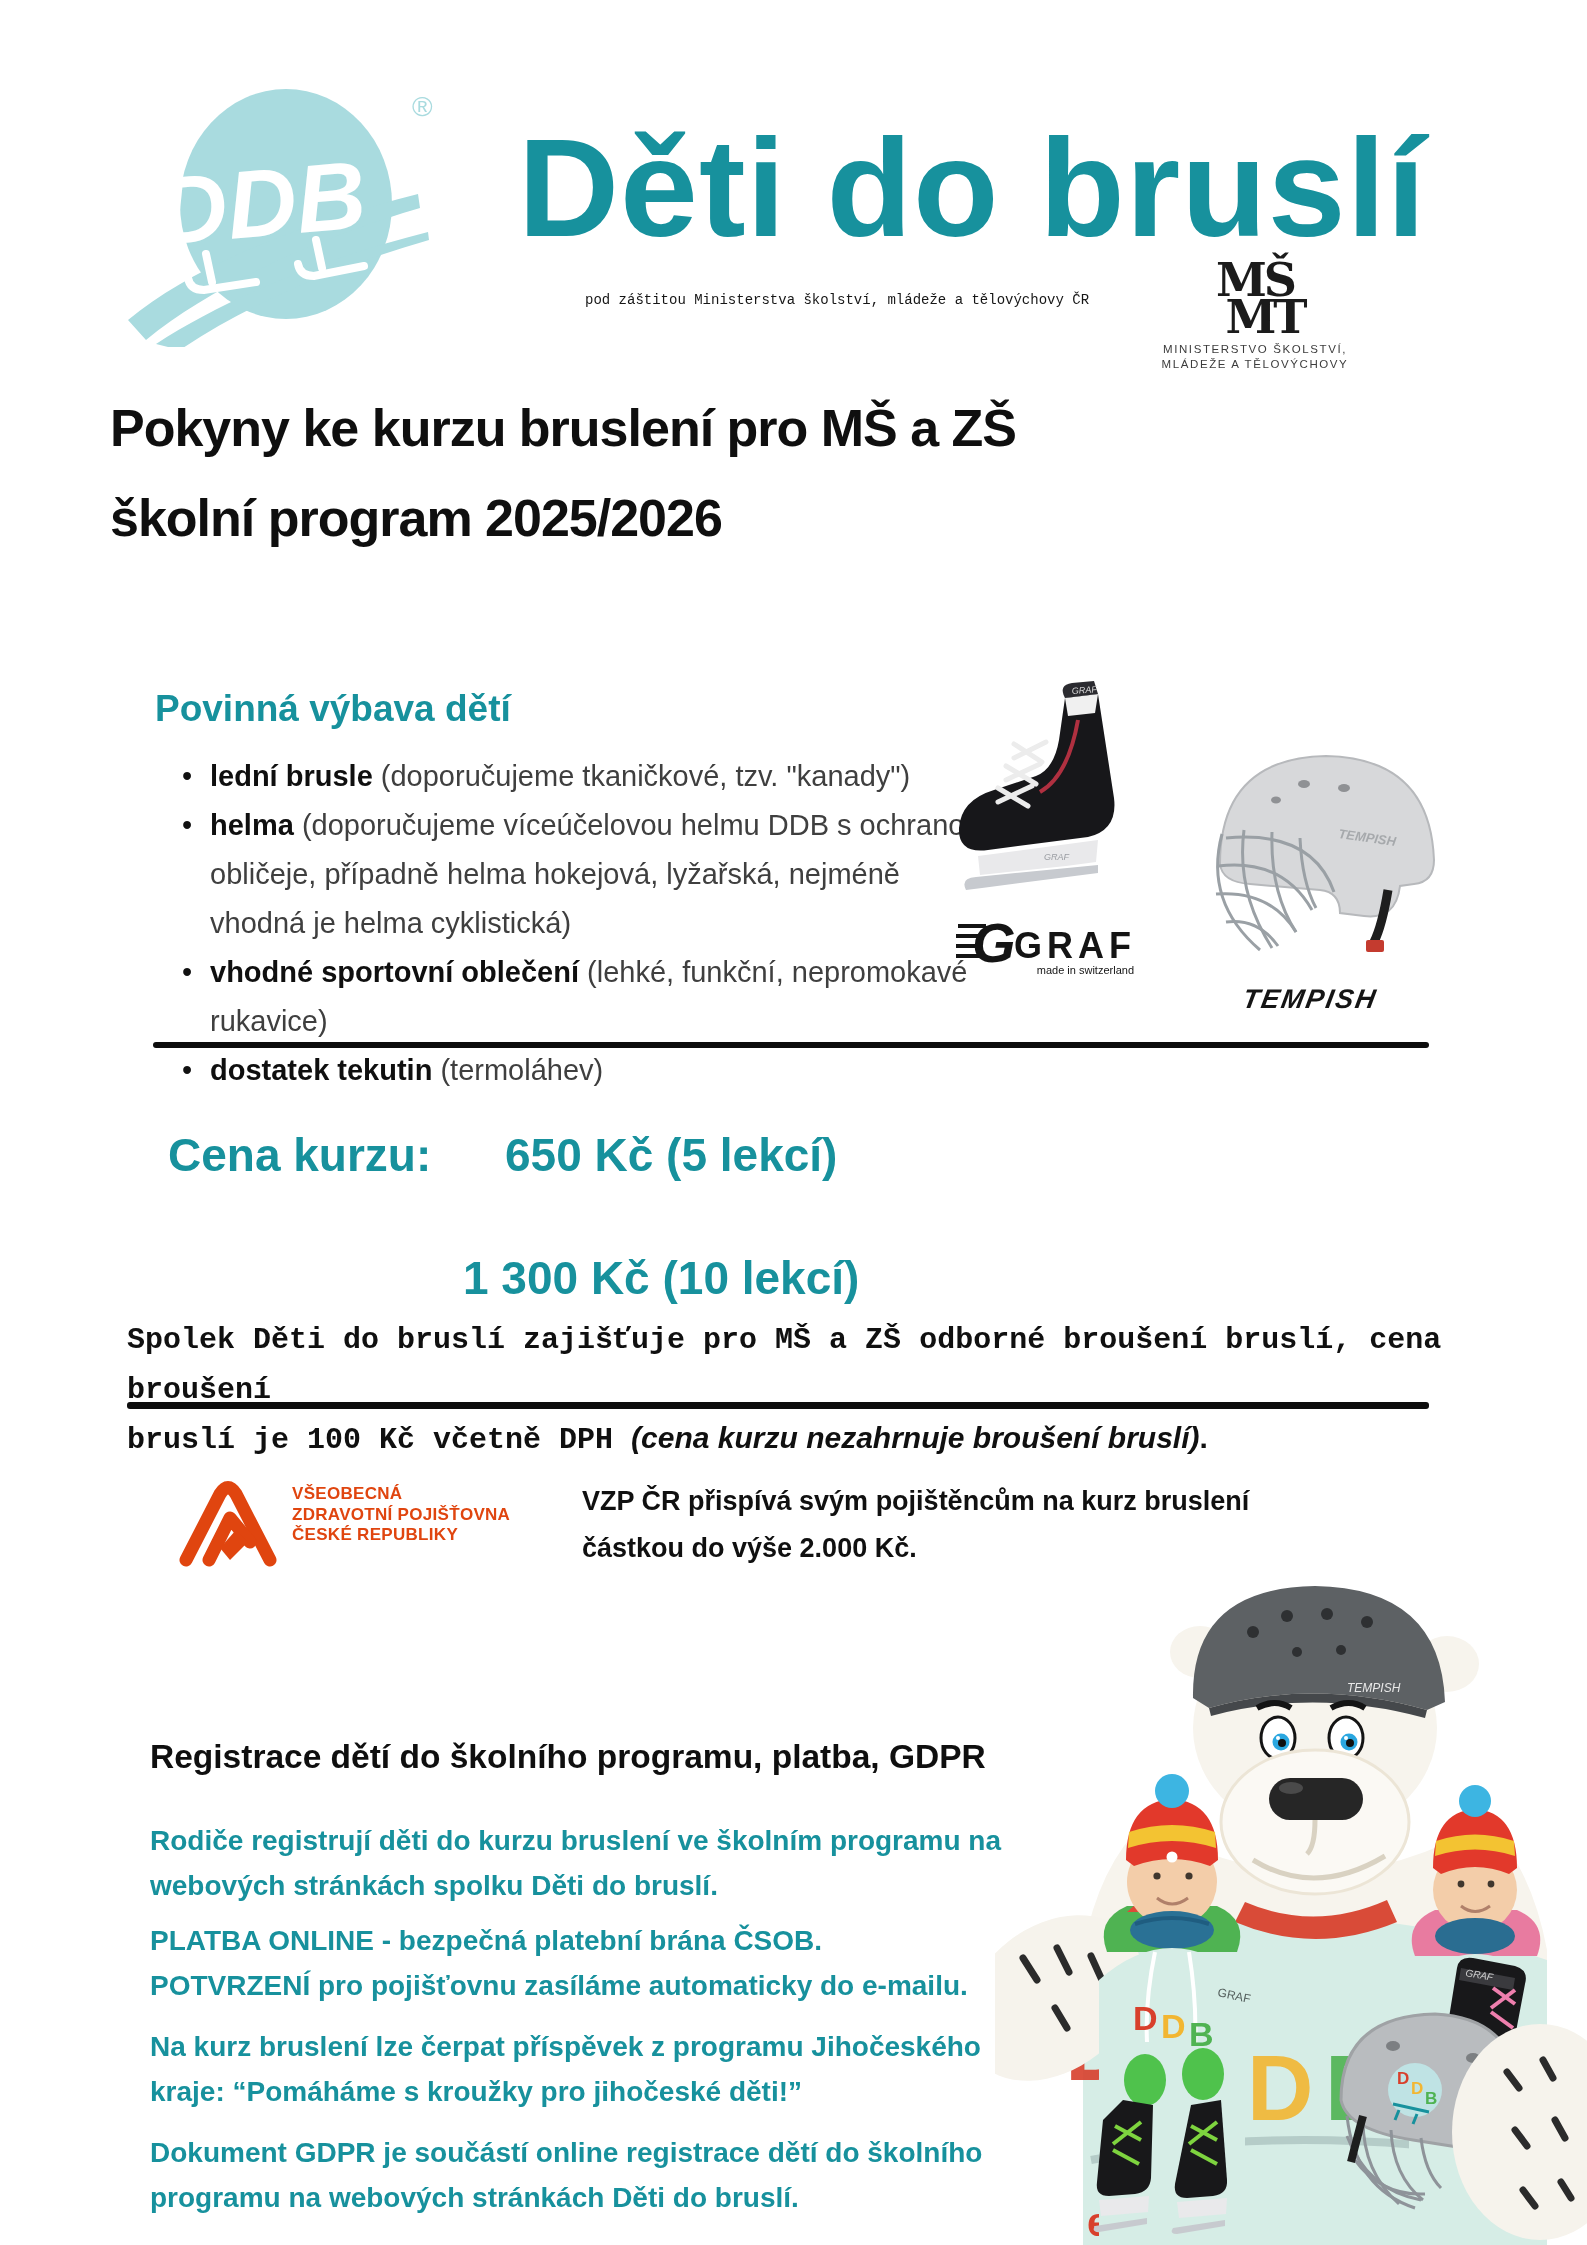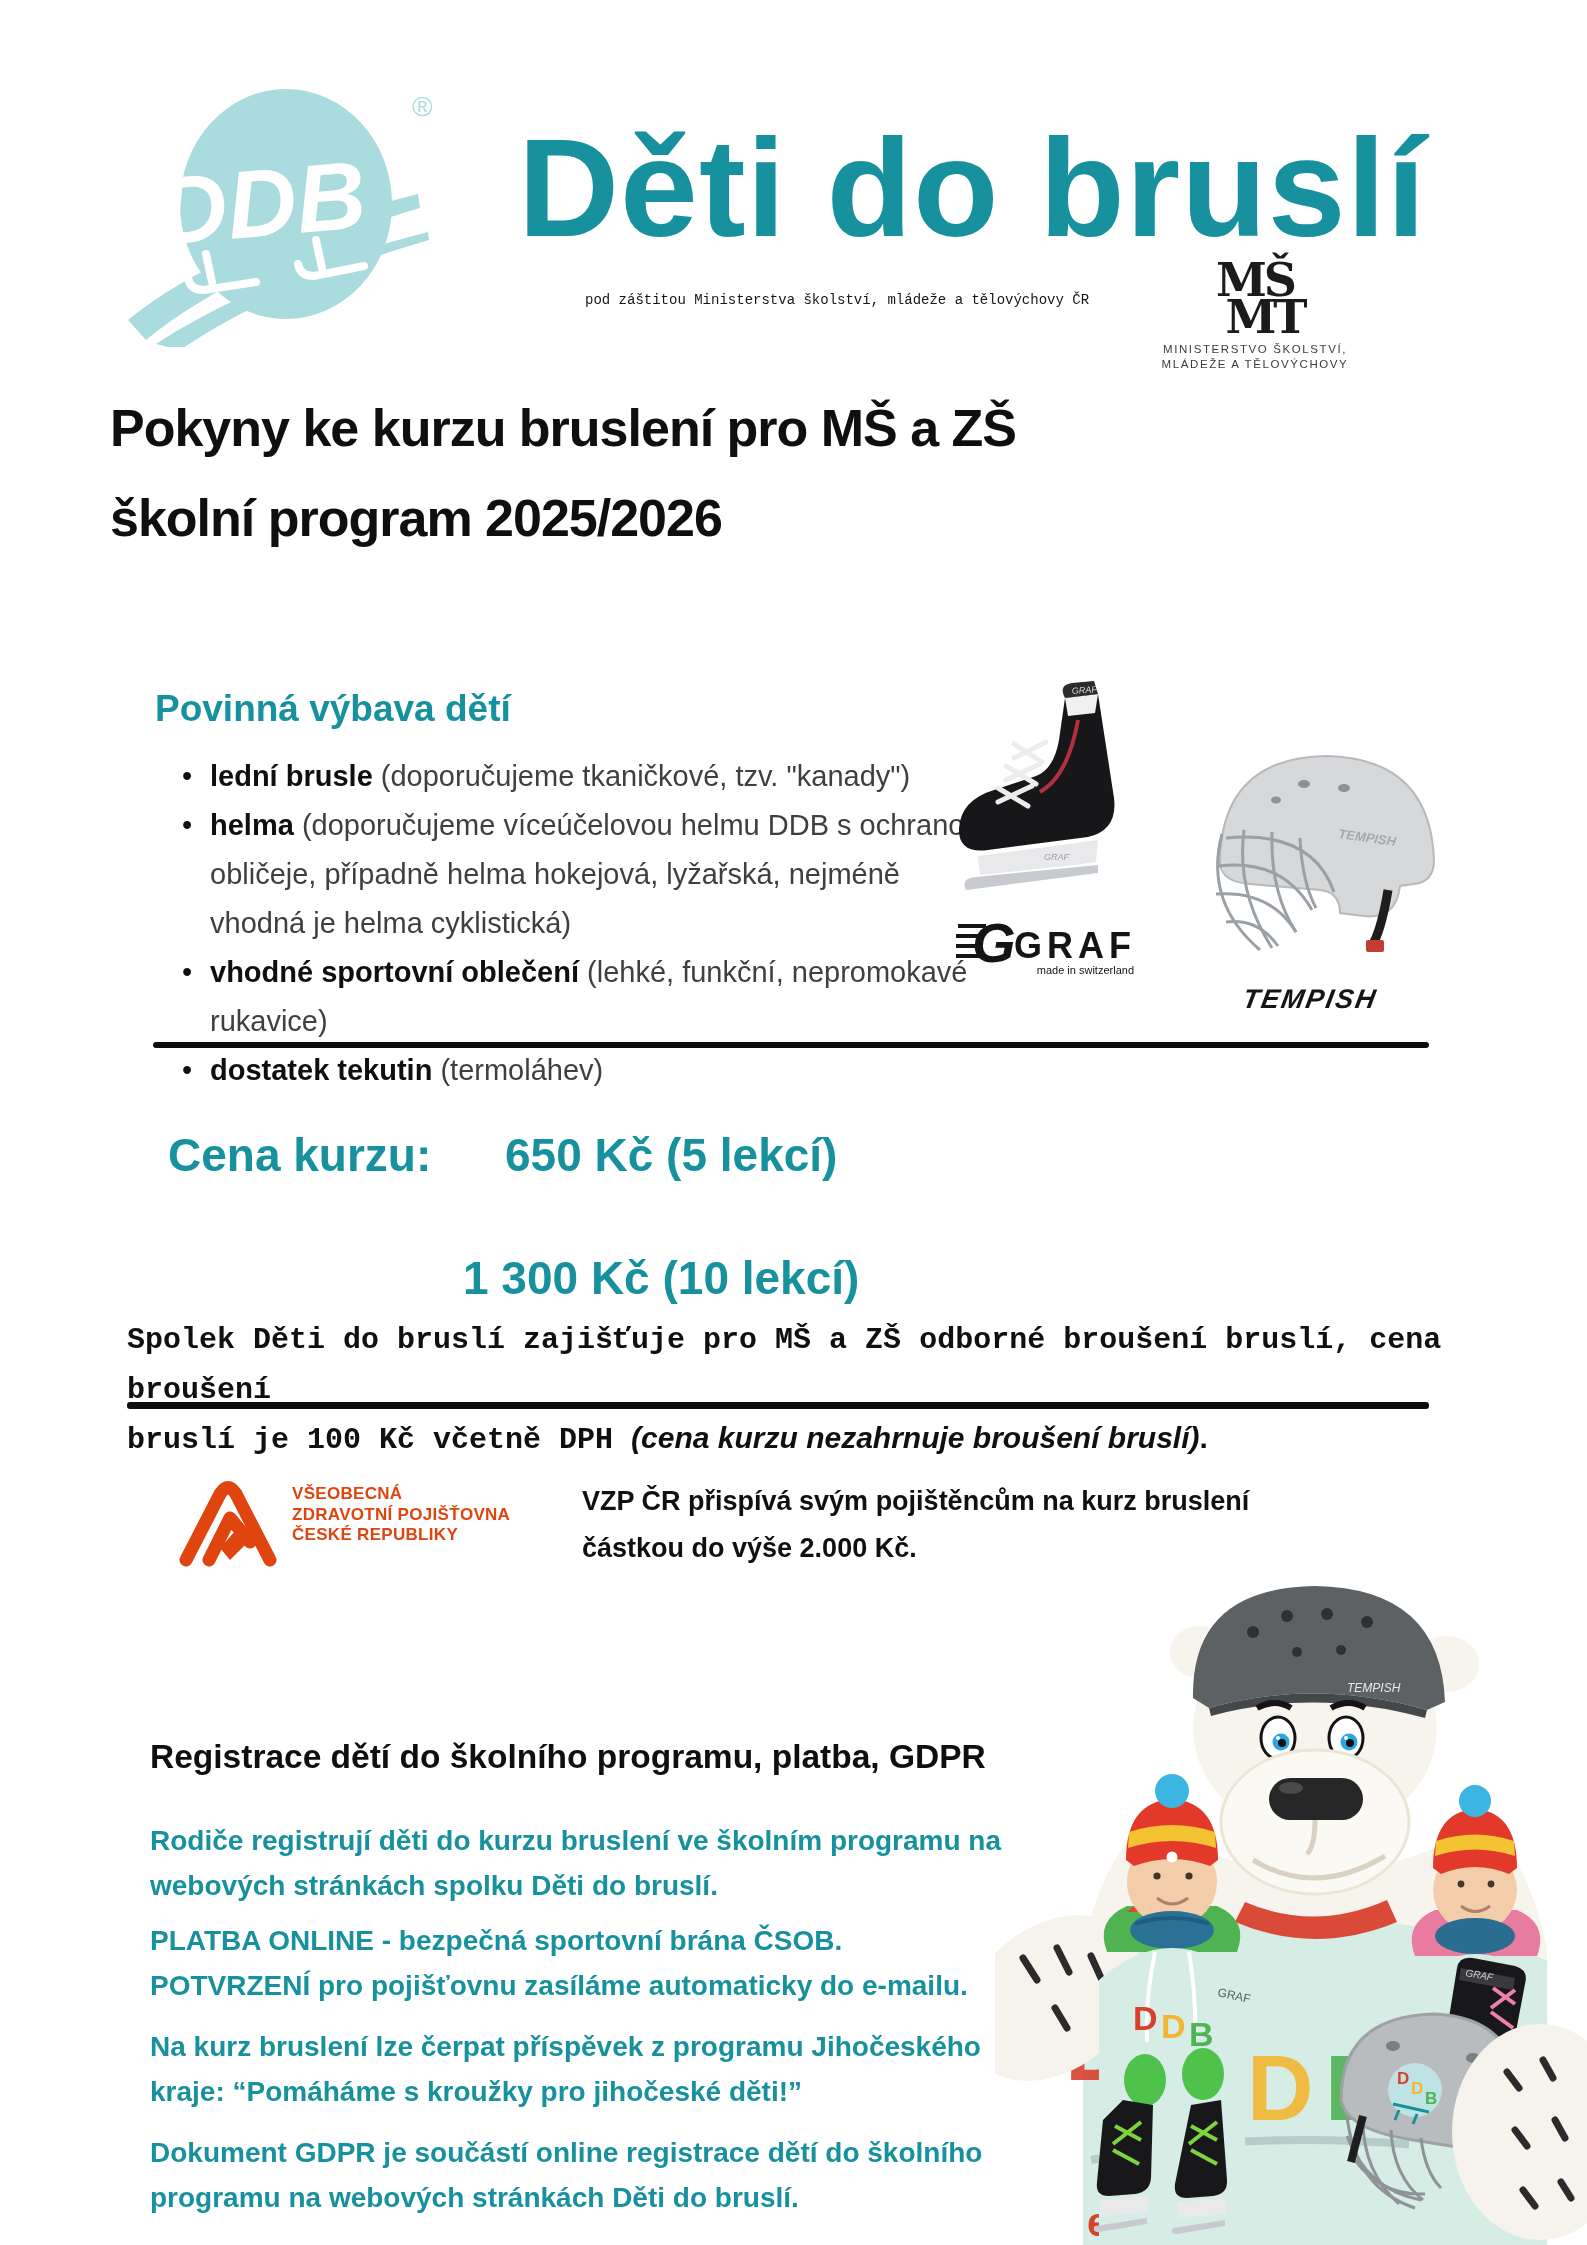--- a/index.html
+++ b/index.html
@@ -174,21 +174,21 @@
   </div>
   <div class="abs vzp-cap">VŠEOBECNÁ
 ZDRAVOTNÍ POJIŠŤOVNA
 ČESKÉ REPUBLIKY</div>
   <div class="abs vzp-text">VZP ČR přispívá svým pojištěncům na kurz bruslení
 částkou do výše 2.000 Kč.</div>
 
   <div class="abs reg-h">Registrace dětí do školního programu, platba, GDPR</div>
   <div class="abs tealp" style="top:1818px;">Rodiče registrují děti do kurzu bruslení ve školním programu na
 webových stránkách spolku Děti do bruslí.</div>
-  <div class="abs tealp" style="top:1918px;">PLATBA ONLINE - bezpečná sportovní brána ČSOB.
+  <div class="abs tealp" style="top:1918px;">PLATBA ONLINE - bezpečná platební brána ČSOB.
 POTVRZENÍ pro pojišťovnu zasíláme automaticky do e-mailu.</div>
   <div class="abs tealp" style="top:2024px;">Na kurz bruslení lze čerpat příspěvek z programu Jihočeského
 kraje: “Pomáháme s kroužky pro jihočeské děti!”</div>
   <div class="abs tealp" style="top:2130px;">Dokument GDPR je součástí online registrace dětí do školního
 programu na webových stránkách Děti do bruslí.</div>
 
   <div class="abs" style="left:995px;top:1560px;width:592px;height:685px;">
     <svg width="592" height="685" viewBox="0 0 592 685">
 
       <path d="M150 262 Q 104 305 88 390 L 88 685 L 552 685 L 552 390 Q 536 305 490 262 Q 410 312 320 312 Q 230 312 150 262 Z" fill="#f7f4ed"></path>

